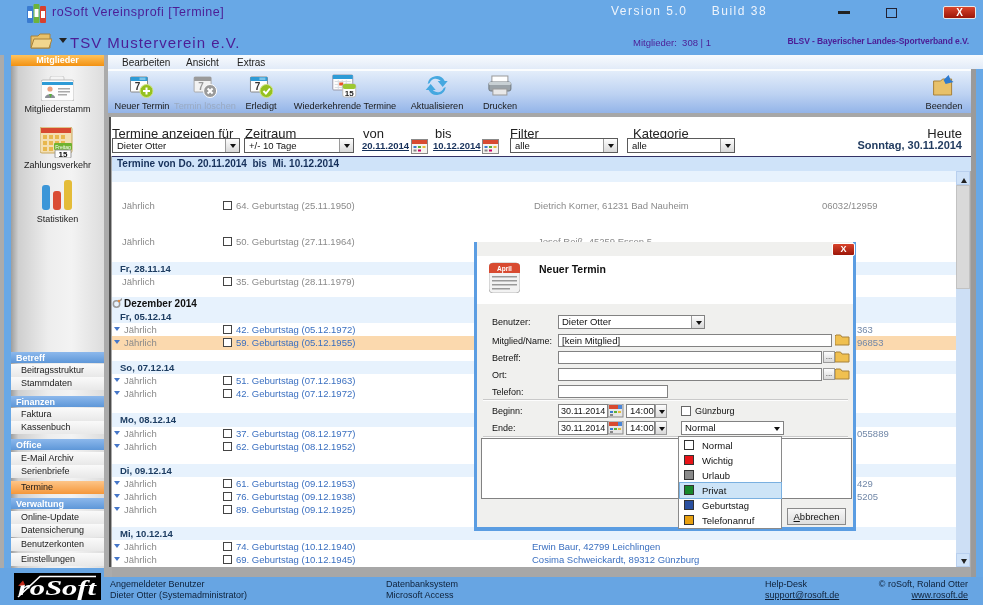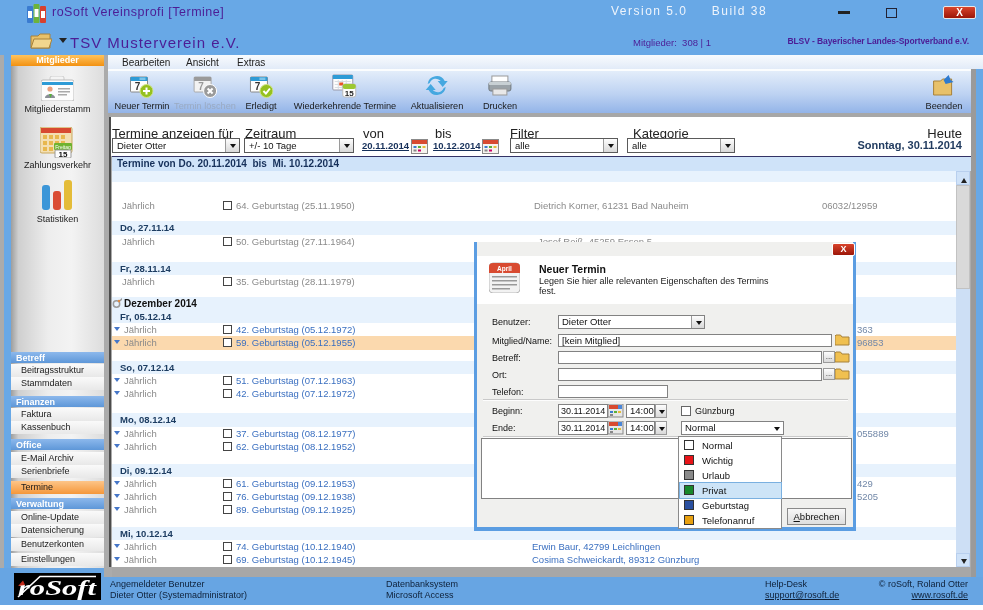--- a/index.html
+++ b/index.html
@@ -213,21 +213,20 @@
 
 <div class="abs" id="list">
  <div class="lrow hdr" style="top:0;height:11px"></div>
  <div class="lrow itm" style="top:28px">
       <span class="jh">Jährlich</span>
       <span class="cb"></span>
       <span class="gb">64. Geburtstag (25.11.1950)</span>
       <span class="nm">Dietrich Korner, 61231 Bad Nauheim</span>
       <span class="ph">06032/12959</span>
     </div>
- <div class="lrow hdr" style="top:50px;height:14px;line-height:14px">Do, 27.11.14</div>
  <div class="lrow itm" style="top:64px">
       <span class="jh">Jährlich</span>
       <span class="cb"></span>
       <span class="gb">50. Geburtstag (27.11.1964)</span>
       <span class="nm" style="left:426px">Josef Reiß, 45259 Essen 5</span>
     </div>
  <div class="lrow hdr" style="top:91px;height:13px">Fr, 28.11.14</div>
  <div class="lrow itm" style="top:104px">
       <span class="jh">Jährlich</span>
       <span class="cb"></span>
@@ -337,21 +336,20 @@
   <path d="M0 5 a4 4 0 0 1 4-4 h23 a4 4 0 0 1 4 4 v6 H0 Z" fill="#d84a30"></path>
   <text x="15.5" y="9" font-size="6.5" font-weight="bold" fill="#fff" text-anchor="middle" font-family="Liberation Sans">April</text>
   <g fill="#999">
    <rect x="3" y="14" width="25" height="1.5"></rect>
         <rect x="3" y="18" width="25" height="1.5"></rect>
         <rect x="3" y="22" width="25" height="1.5"></rect>
         <rect x="3" y="26" width="18" height="1.5"></rect>
   </g>
  </svg>
  <div class="abs" style="left:62px;top:21px;font-size:10.5px;font-weight:bold;color:#111">Neuer Termin</div>
- <div class="abs" style="left:62px;top:34px;font-size:9px;color:#222;line-height:10px">Legen Sie hier alle relevanten Eigenschaften des Termins<br>fest.</div>
  <div class="dlabel" style="top:75px">Benutzer:</div>
  <div class="din" style="left:81px;top:73px;width:147px;height:14px">Dieter Otter<span class="cbtn" style="position:absolute;right:0;top:0;width:13px;height:12px;background:linear-gradient(180deg,#fdfdfd,#d9d9d9);border-left:1px solid #9a9a9a"></span></div>
  <div class="dlabel" style="top:94px">Mitglied/Name:</div>
  <div class="din" style="left:81px;top:92px;width:274px;height:13px">[kein Mitglied]</div>
  <svg class="fold" style="left:358px;top:92px" width="15" height="12">
       <path d="M0 2 L0 11 L14 11 L14 3 L7 3 L5.5 1 L1 1 Z" fill="#f0c050" stroke="#a8823a"></path>
     </svg>
  <div class="dlabel" style="top:111px">Betreff:</div>
  <div class="din" style="left:81px;top:109px;width:264px;height:13px"></div>
  <div class="dots" style="left:346px;top:109px">...</div>

